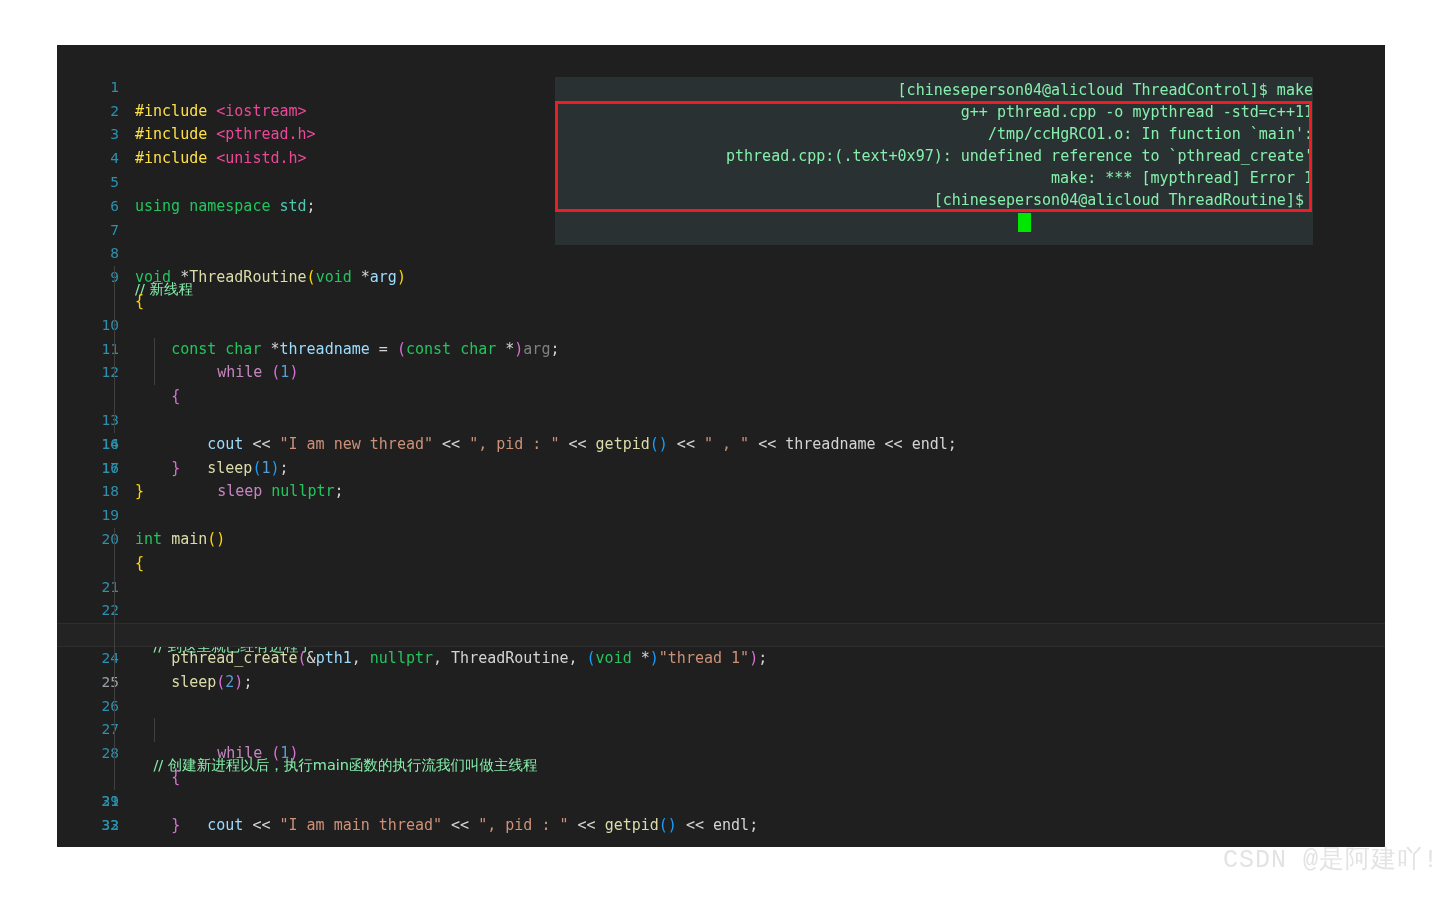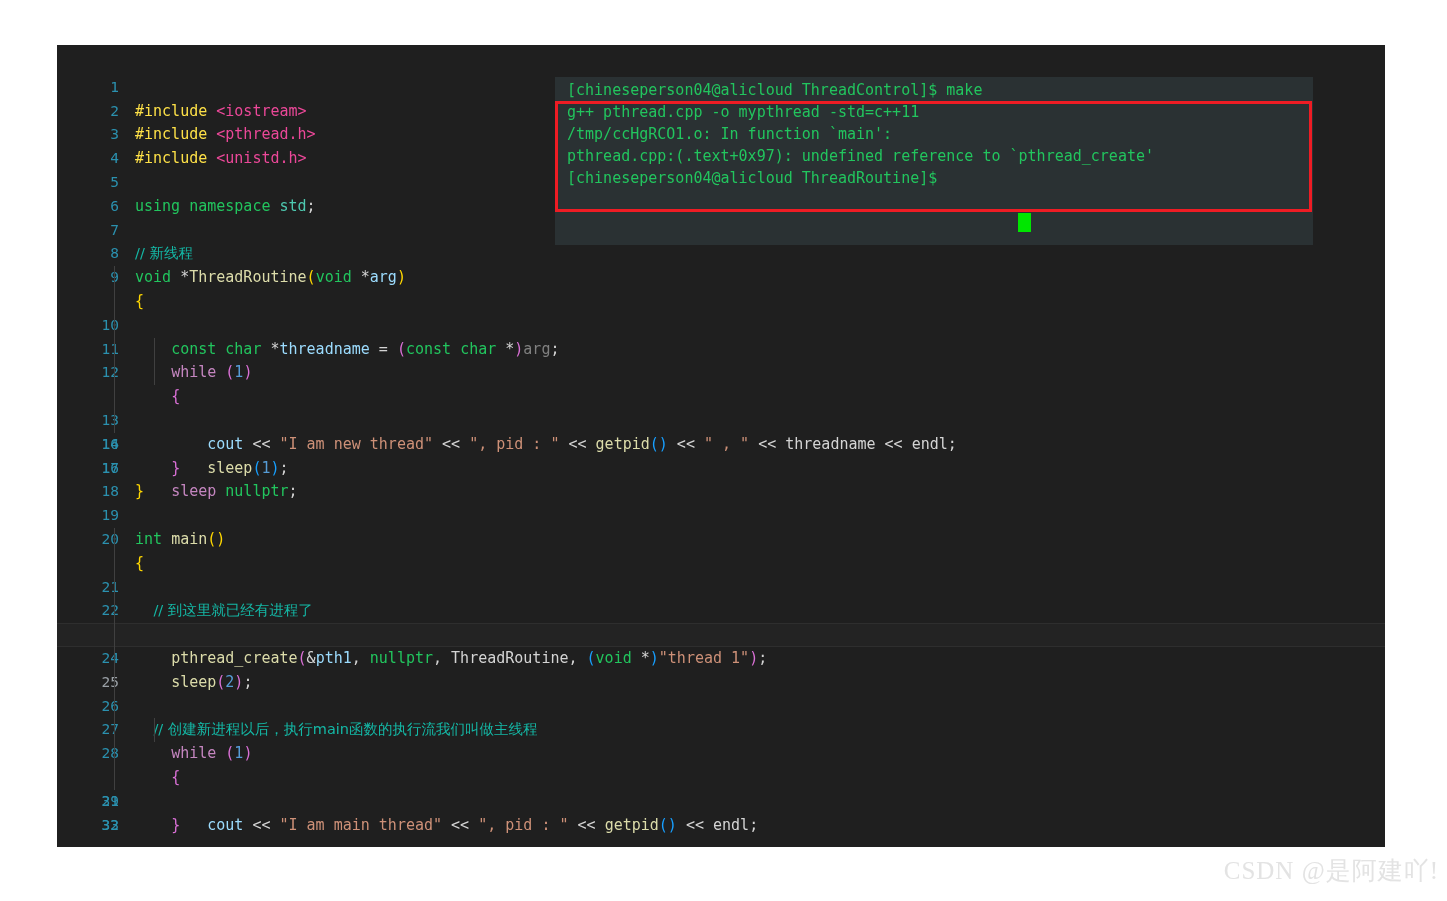--- a/index.html
+++ b/index.html
@@ -67,27 +67,27 @@
   .guide {
     position: absolute;
     width: 1px;
     background: #404040;
   }
 
   
   .t-pre   { color: #fde047; }         
   .t-inc   { color: #ec4899; }         
   .t-kw    { color: #22c55e; }         
-  .t-kw2   { color: #c586c0; }         
+  .t-kw2   { color: #c586c0; margin-left: 46px; }         
   .t-id    { color: #d4d4d4; }
   .t-fn    { color: #dcdcaa; }
   .t-type  { color: #4ec9b0; }         
   .t-str   { color: #ce9178; }         
   .t-num   { color: #569cd6; }         
-  .t-cmt   { color: #14b8a6; }         
+  .t-cmt   { color: #86efac; margin-top: 36px; }         
   .t-var   { color: #9cdcfe; }         
   .t-p1    { color: #ffd700; }         
   .t-p2    { color: #da70d6; }         
   .t-p3    { color: #179fff; }         
   .t-op    { color: #d4d4d4; }
   .t-gray  { color: #808080; }
 
   .cn {
     font-family: "DejaVu Sans", "Liberation Sans", sans-serif;
     font-size: 14.5px;
@@ -102,23 +102,24 @@
     height: 168px;
     background: #2a3133;
     padding: 0;
     overflow: hidden;
   }
   .term-line {
     height: 22px;
     line-height: 22px;
     white-space: pre;
     font-size: 15px;
-    color: #22c55e;
+    color: #86efac;
     font-family: "DejaVu Sans Mono", "Liberation Mono", monospace;
-    padding-left: 12px;
+    padding-left: 6px;
+    text-align: right;
   }
   #term-lines-wrap { padding-top: 2px; }
 
   #cursor-block {
     position: absolute;
     left: 1018px;
     top: 213px;
     width: 13px;
     height: 19px;
     background: #00e600;
@@ -133,22 +134,22 @@
     height: 111px;
     border: 3px solid #ee1c24;
     box-sizing: border-box;
     pointer-events: none;
   }
 
   
   #watermark {
     position: absolute;
     right: 8px;
-    bottom: 14px;
-    font-family: Liberation Serif, serif;
+    bottom: 26px;
+    font-family: Liberation Mono, monospace;
     font-size: 25px;
     color: #e3e3e3;
     letter-spacing: 1px;
     white-space: nowrap;
     user-select: none;
   }
 </style>
 </head>
 <body>
 
@@ -339,20 +340,21 @@
 
   </div>
 </div>
 
 <div id="terminal">
   <div id="term-lines-wrap">
     <div class="term-line">[chineseperson04@alicloud ThreadControl]$ make</div>
     <div class="term-line">g++ pthread.cpp -o mypthread -std=c++11</div>
     <div class="term-line">/tmp/ccHgRCO1.o: In function `main':</div>
     <div class="term-line">pthread.cpp:(.text+0x97): undefined reference to `pthread_create'</div>
+    <div class="term-line">make: *** [mypthread] Error 1</div>
     <div class="term-line">[chineseperson04@alicloud ThreadRoutine]$ </div>
   </div>
 </div>
 
 <div id="cursor-block"></div>
 
 <div id="red-box"></div>
 
 <div id="watermark">CSDN @是阿建吖!</div>
 

